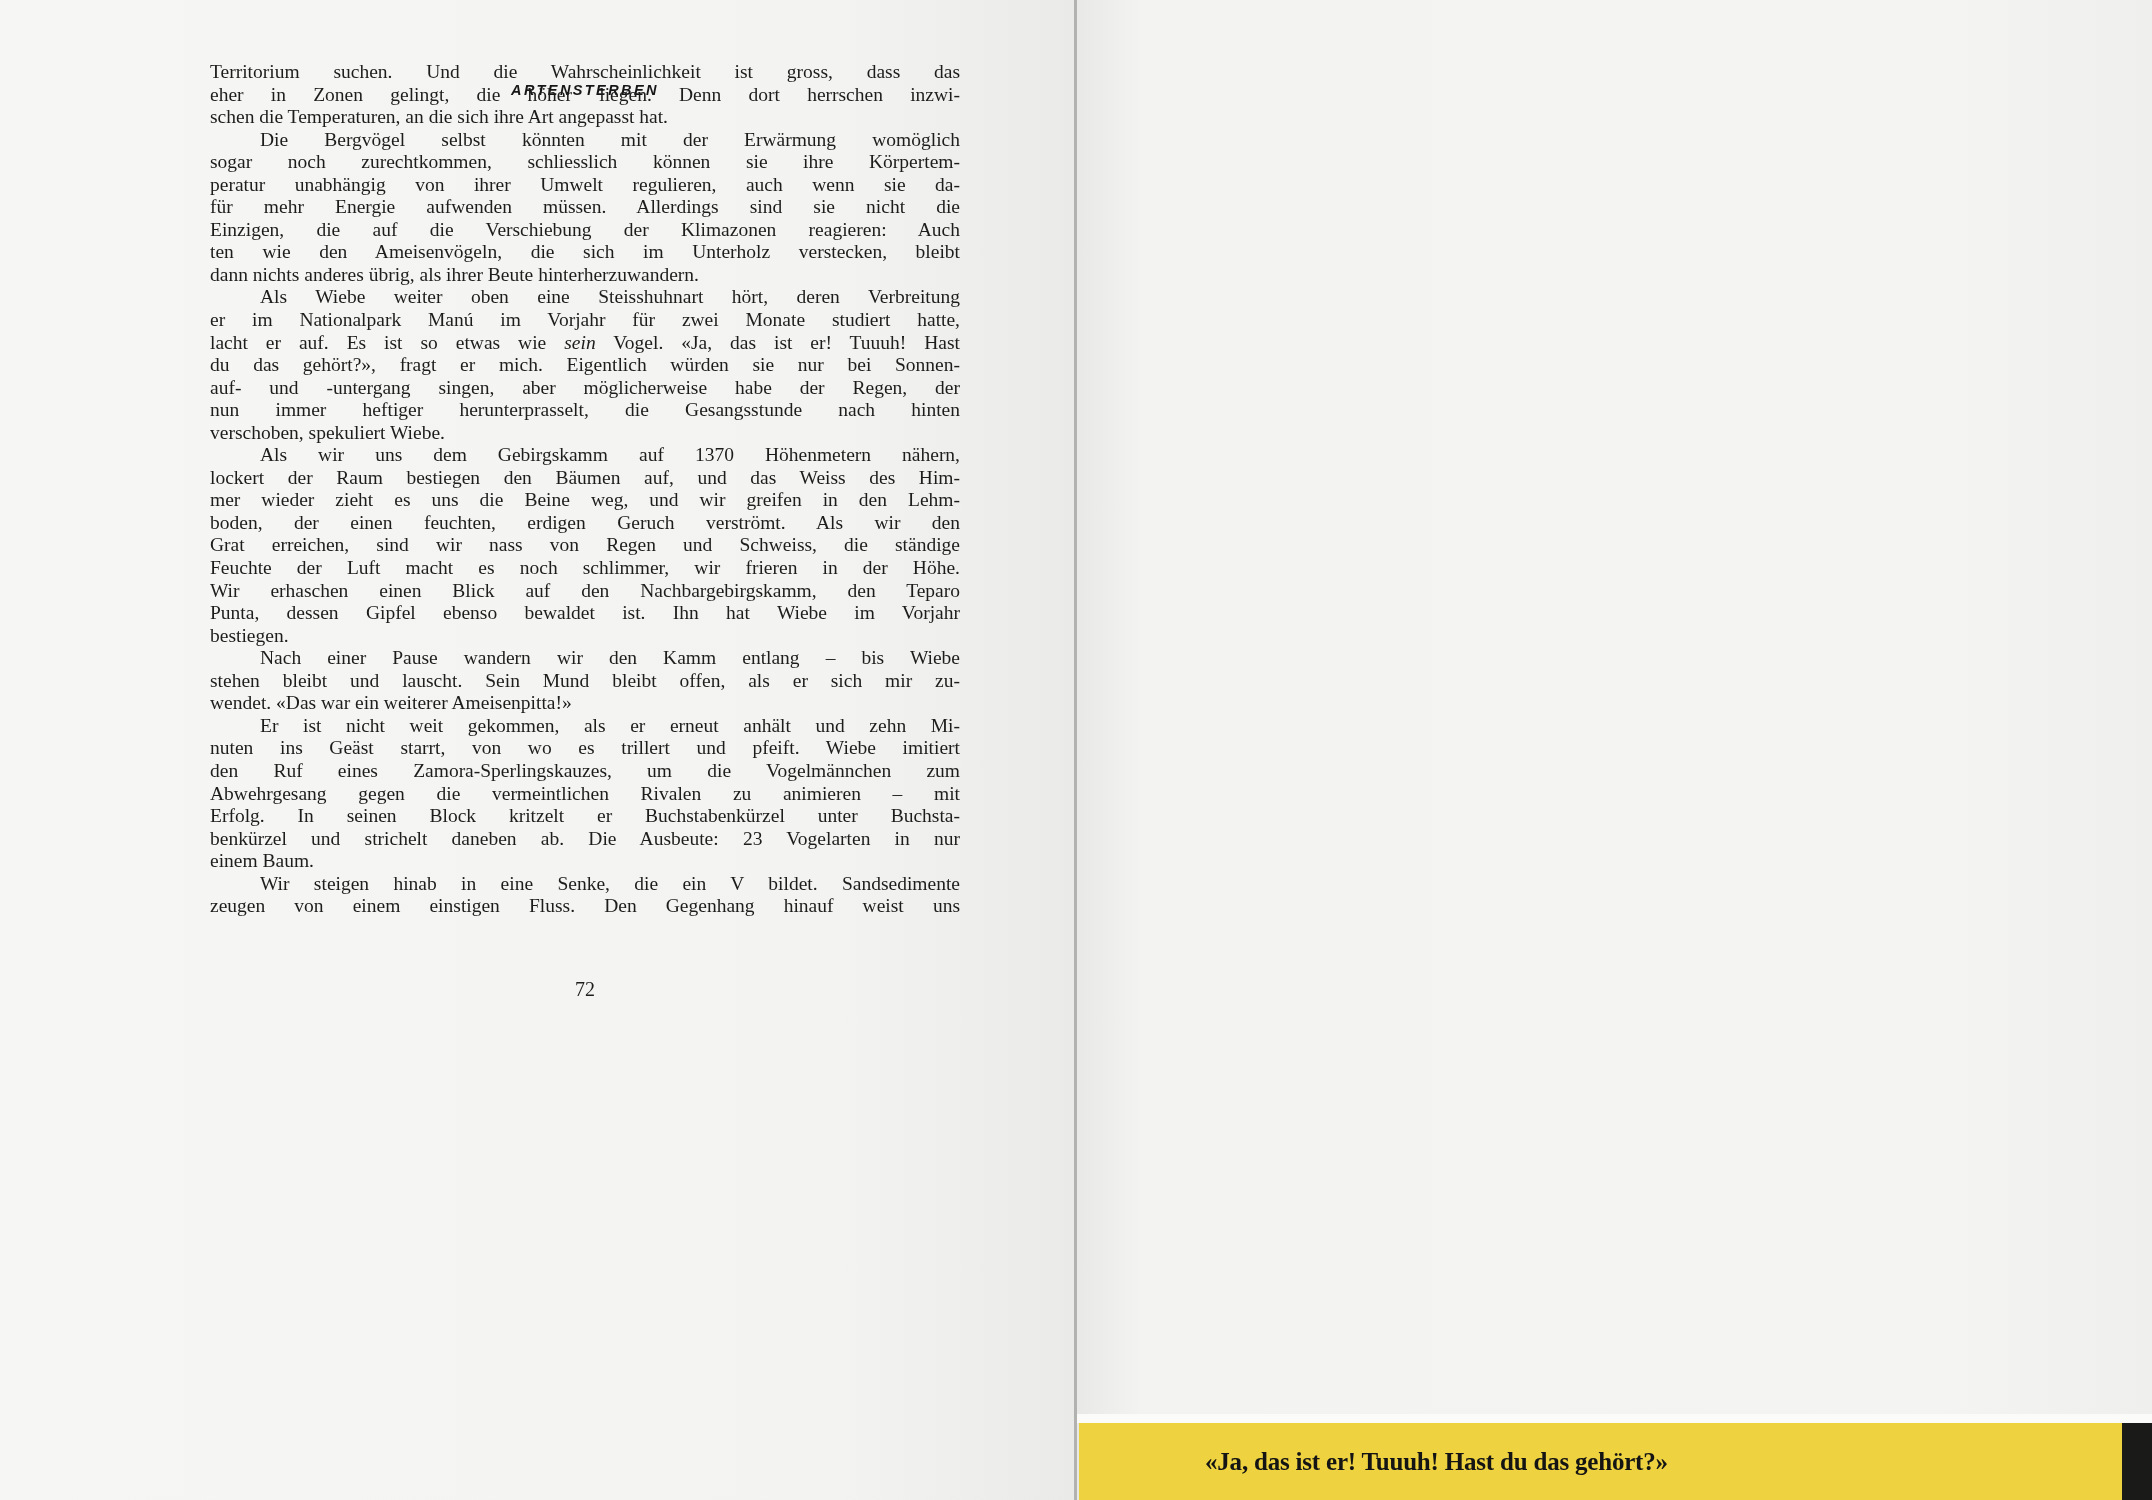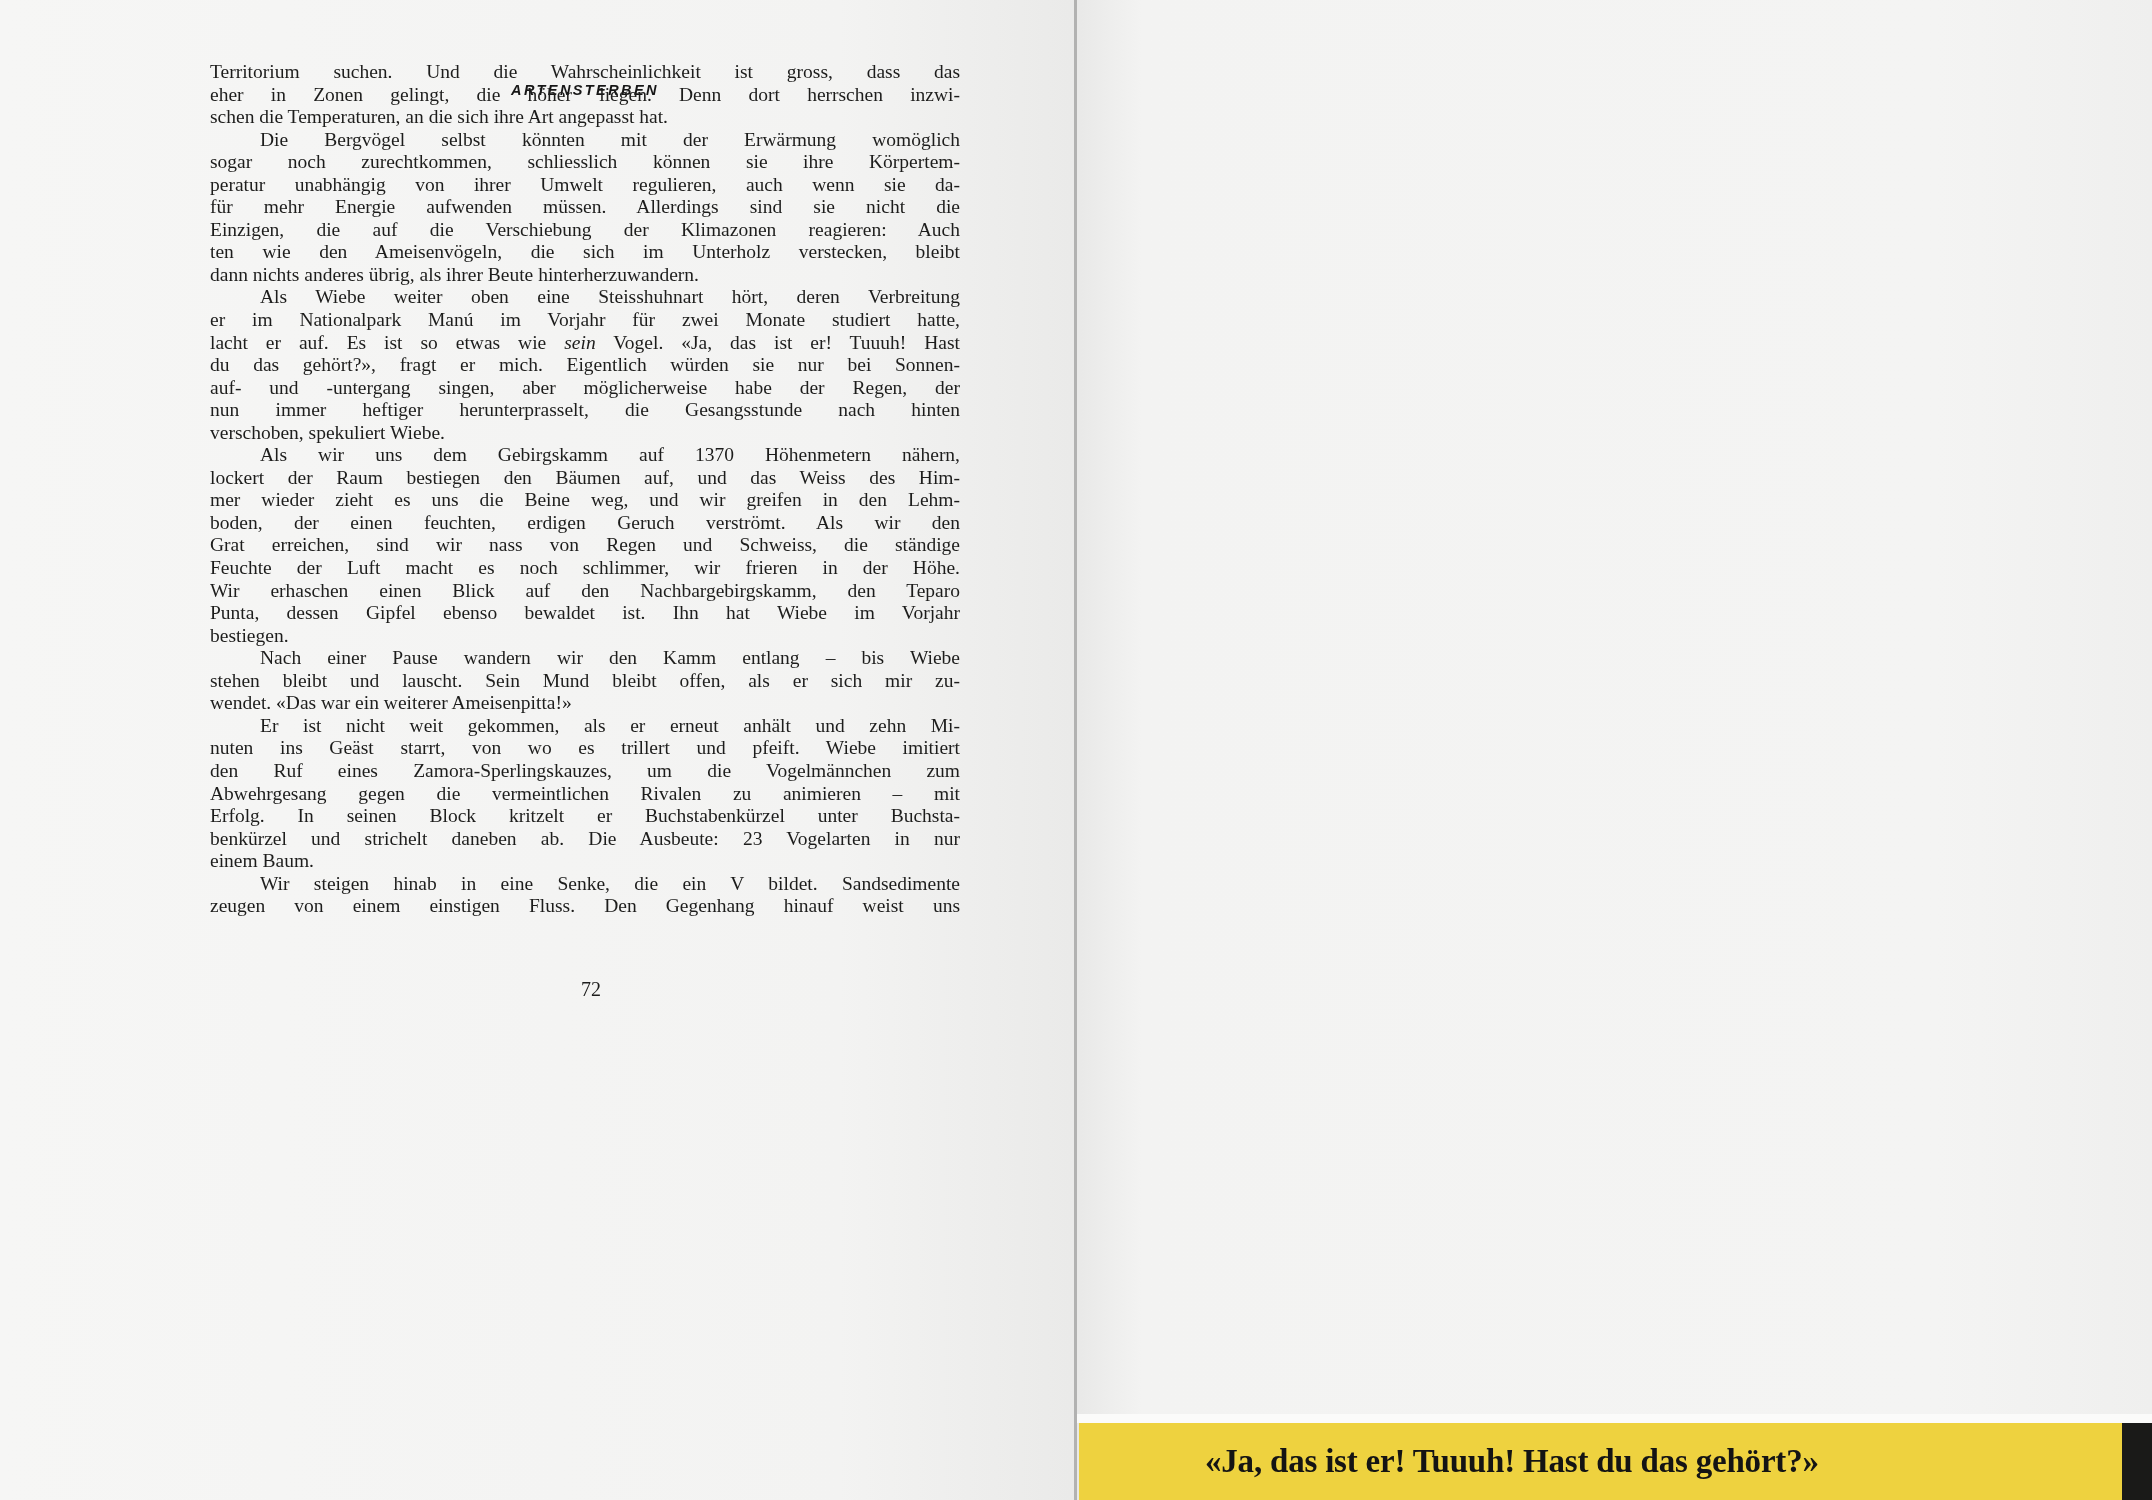--- a/index.html
+++ b/index.html
@@ -54,35 +54,35 @@
   .line { text-align: justify; text-align-last: justify; }
   .line.last   { text-align-last: left; }
   .line.indent { text-indent: var(--indent); }
   .line i { font-style: italic; }
 
   
   .page-number {
     position: absolute; top: 978px; width: 750px;
     text-align: center; font-size: 20px; color: #1d1d1c;
   }
-  .page-left  .page-number { left: 216px; }
+  .page-left  .page-number { left: 210px; }
 
   
   .page-edge-strip {
     position: absolute; left: 1077px; top: 1414px; width: 1075px; height: 9px;
     background: #fbfbfa;
   }
   .bottom-banner {
     position: absolute; left: 1079px; top: 1423px; width: 1043px; height: 77px;
     display: flex; align-items: center;
     padding-left: 126px; box-sizing: border-box;
   }
   .banner-quote {
     font-family: "Liberation Serif", serif;
-    font-weight: bold; font-size: 33px; color: #141414;
+    font-weight: bold; font-size: 25px; color: #141414;
     letter-spacing: -0.2px;
   }
   .book-edge-shadow {
     position: absolute; left: 2122px; top: 1423px; width: 30px; height: 77px;
     background: #1a1a18;
   }
 </style>
 </head>
 <body>
 

